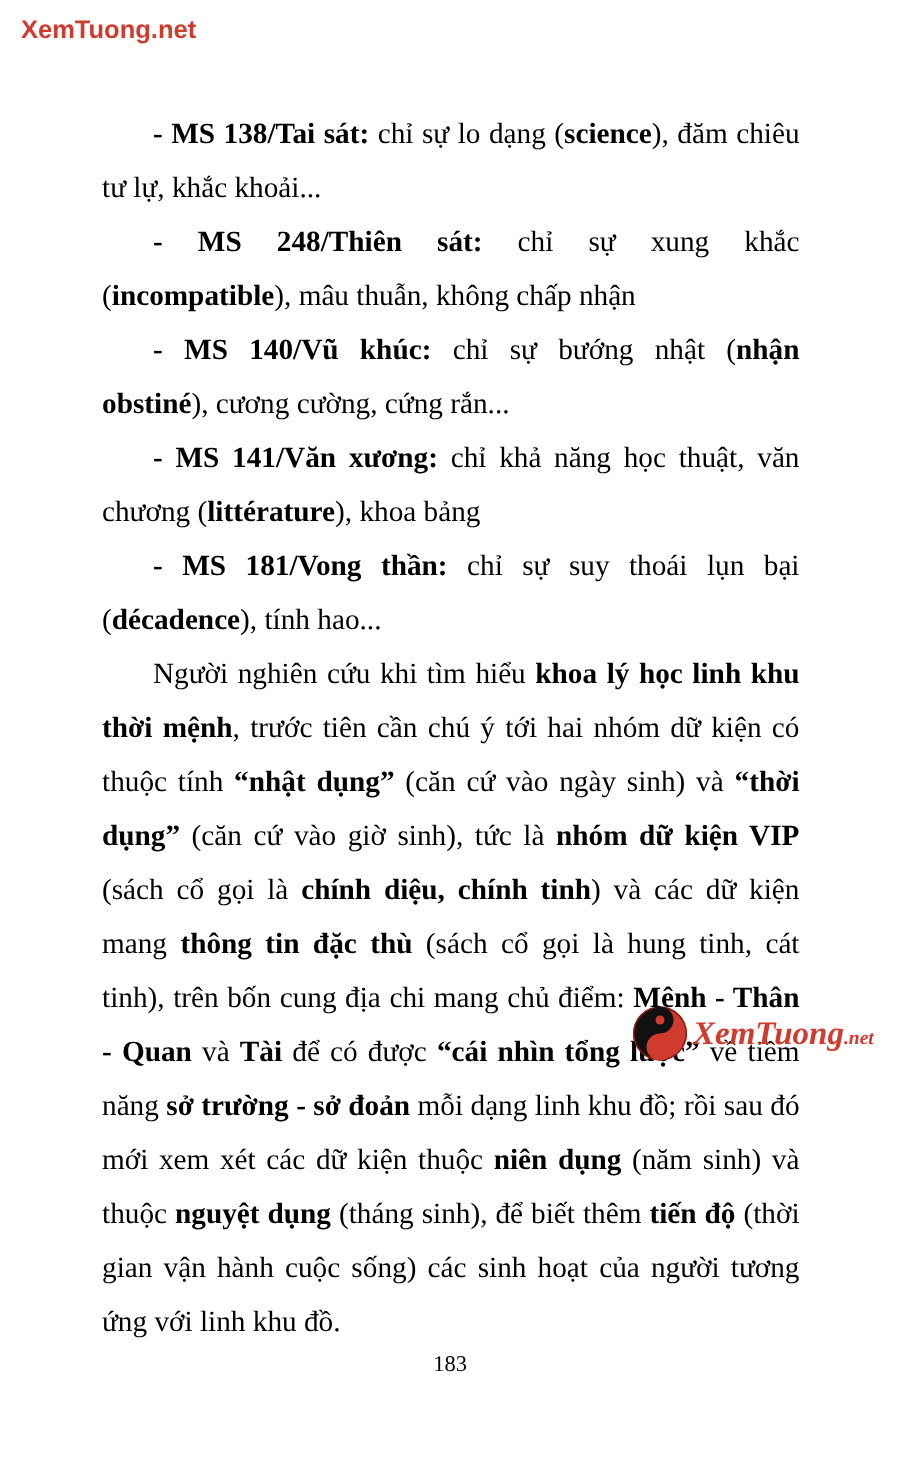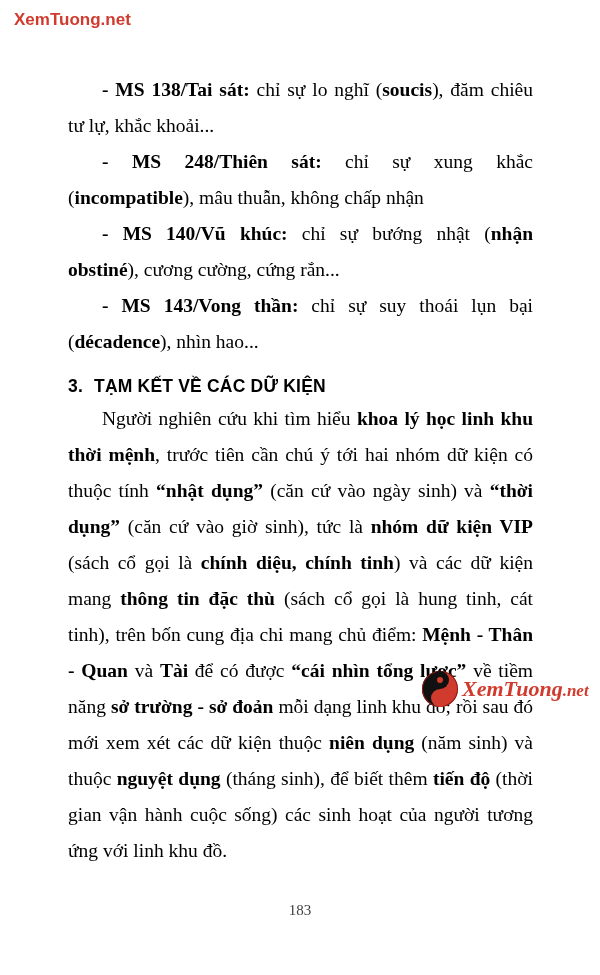--- a/index.html
+++ b/index.html
@@ -68,21 +68,21 @@
     width: 26px;
   }
   .page-number {
     position: absolute;
     left: 0;
     right: 0;
     top: 902px;
     text-align: center;
     font-family: "Liberation Serif", serif;
     font-size: 15px;
-    color: #404040;
+    color: #000000;
   }
   .logo {
     position: absolute;
     right: 18px;
     bottom: 12px;
     width: 160px;
     height: 44px;
     display: flex;
     align-items: center;
   }
@@ -132,43 +132,43 @@
     margin-left: 4px;
     font-family: "Liberation Serif", serif;
     font-size: 22px;
     font-style: italic;
     font-weight: bold;
     color: #d13b2e;
     line-height: 1;
     white-space: nowrap;
   }
   .logo .brand .net {
-    font-size: 17px;
+    font-size: 13px;
   }
 </style>
 </head>
 <body>
 
 <div class="page">
 
   <div class="watermark-top">XemTuong.net</div>
 
   <div class="content">
 
-    <p class="listitem"><b>- MS 138/Tai sát:</b><span> chỉ sự lo nghĩ (</span><b>soucis</b><span>), đăm chiêu tư lự, khắc khoải...</span></p>
+    <p class="listitem"><b>- MS 138/Tai sát:</b><span> chỉ sự lo dạng (</span><b>science</b><span>), đăm chiêu tư lự, khắc khoải...</span></p>
 
     <p class="listitem"><b>- MS 248/Thiên sát:</b><span> chỉ sự xung khắc (</span><b>incompatible</b><span>), mâu thuẫn, không chấp nhận</span></p>
 
     <p class="listitem"><b>- MS 140/Vũ khúc:</b><span> chỉ sự bướng nhật (</span><b>nhận obstiné</b><span>), cương cường, cứng rắn...</span></p>
 
+    <p class="listitem"><b>- MS 141/Văn xương:</b><span> chỉ khả năng học thuật, văn chương (</span><b>littérature</b><span>), khoa bảng</span></p>
 
 
-    <p class="listitem"><b>- MS 143/Vong thần:</b><span> chỉ sự suy thoái lụn bại (</span><b>décadence</b><span>), nhìn hao...</span></p>
+    <p class="listitem"><b>- MS 181/Vong thần:</b><span> chỉ sự suy thoái lụn bại (</span><b>décadence</b><span>), tính hao...</span></p>
 
-    <h2 class="section"><span class="num">3.</span><span>TẠM KẾT VỀ CÁC DỮ KIỆN</span></h2>
 
     <p class="body"><span>Người nghiên cứu khi tìm hiểu </span><b>khoa lý học linh khu thời mệnh</b><span>, trước tiên cần chú ý tới hai nhóm dữ kiện có thuộc tính </span><b>“nhật dụng”</b><span> (căn cứ vào ngày sinh) và </span><b>“thời dụng”</b><span> (căn cứ vào giờ sinh), tức là </span><b>nhóm dữ kiện VIP</b><span> (sách cổ gọi là </span><b>chính diệu, chính tinh</b><span>) và các dữ kiện mang </span><b>thông tin đặc thù</b><span> (sách cổ gọi là hung tinh, cát tinh), trên bốn cung địa chi mang chủ điểm: </span><b>Mệnh - Thân - Quan</b><span> và </span><b>Tài</b><span> để có được </span><b>“cái nhìn tổng lược”</b><span> về tiềm năng </span><b>sở trường - sở đoản</b><span> mỗi dạng linh khu đồ; rồi sau đó mới xem xét các dữ kiện thuộc </span><b>niên dụng</b><span> (năm sinh) và thuộc </span><b>nguyệt dụng</b><span> (tháng sinh), để biết thêm </span><b>tiến độ</b><span> (thời gian vận hành cuộc sống) các sinh hoạt của người tương ứng với linh khu đồ.</span></p>
 
   </div>
 
   <div class="page-number">183</div>
 
   <div class="logo">
     <div class="yinyang">
         <span class="dot-top"></span>

